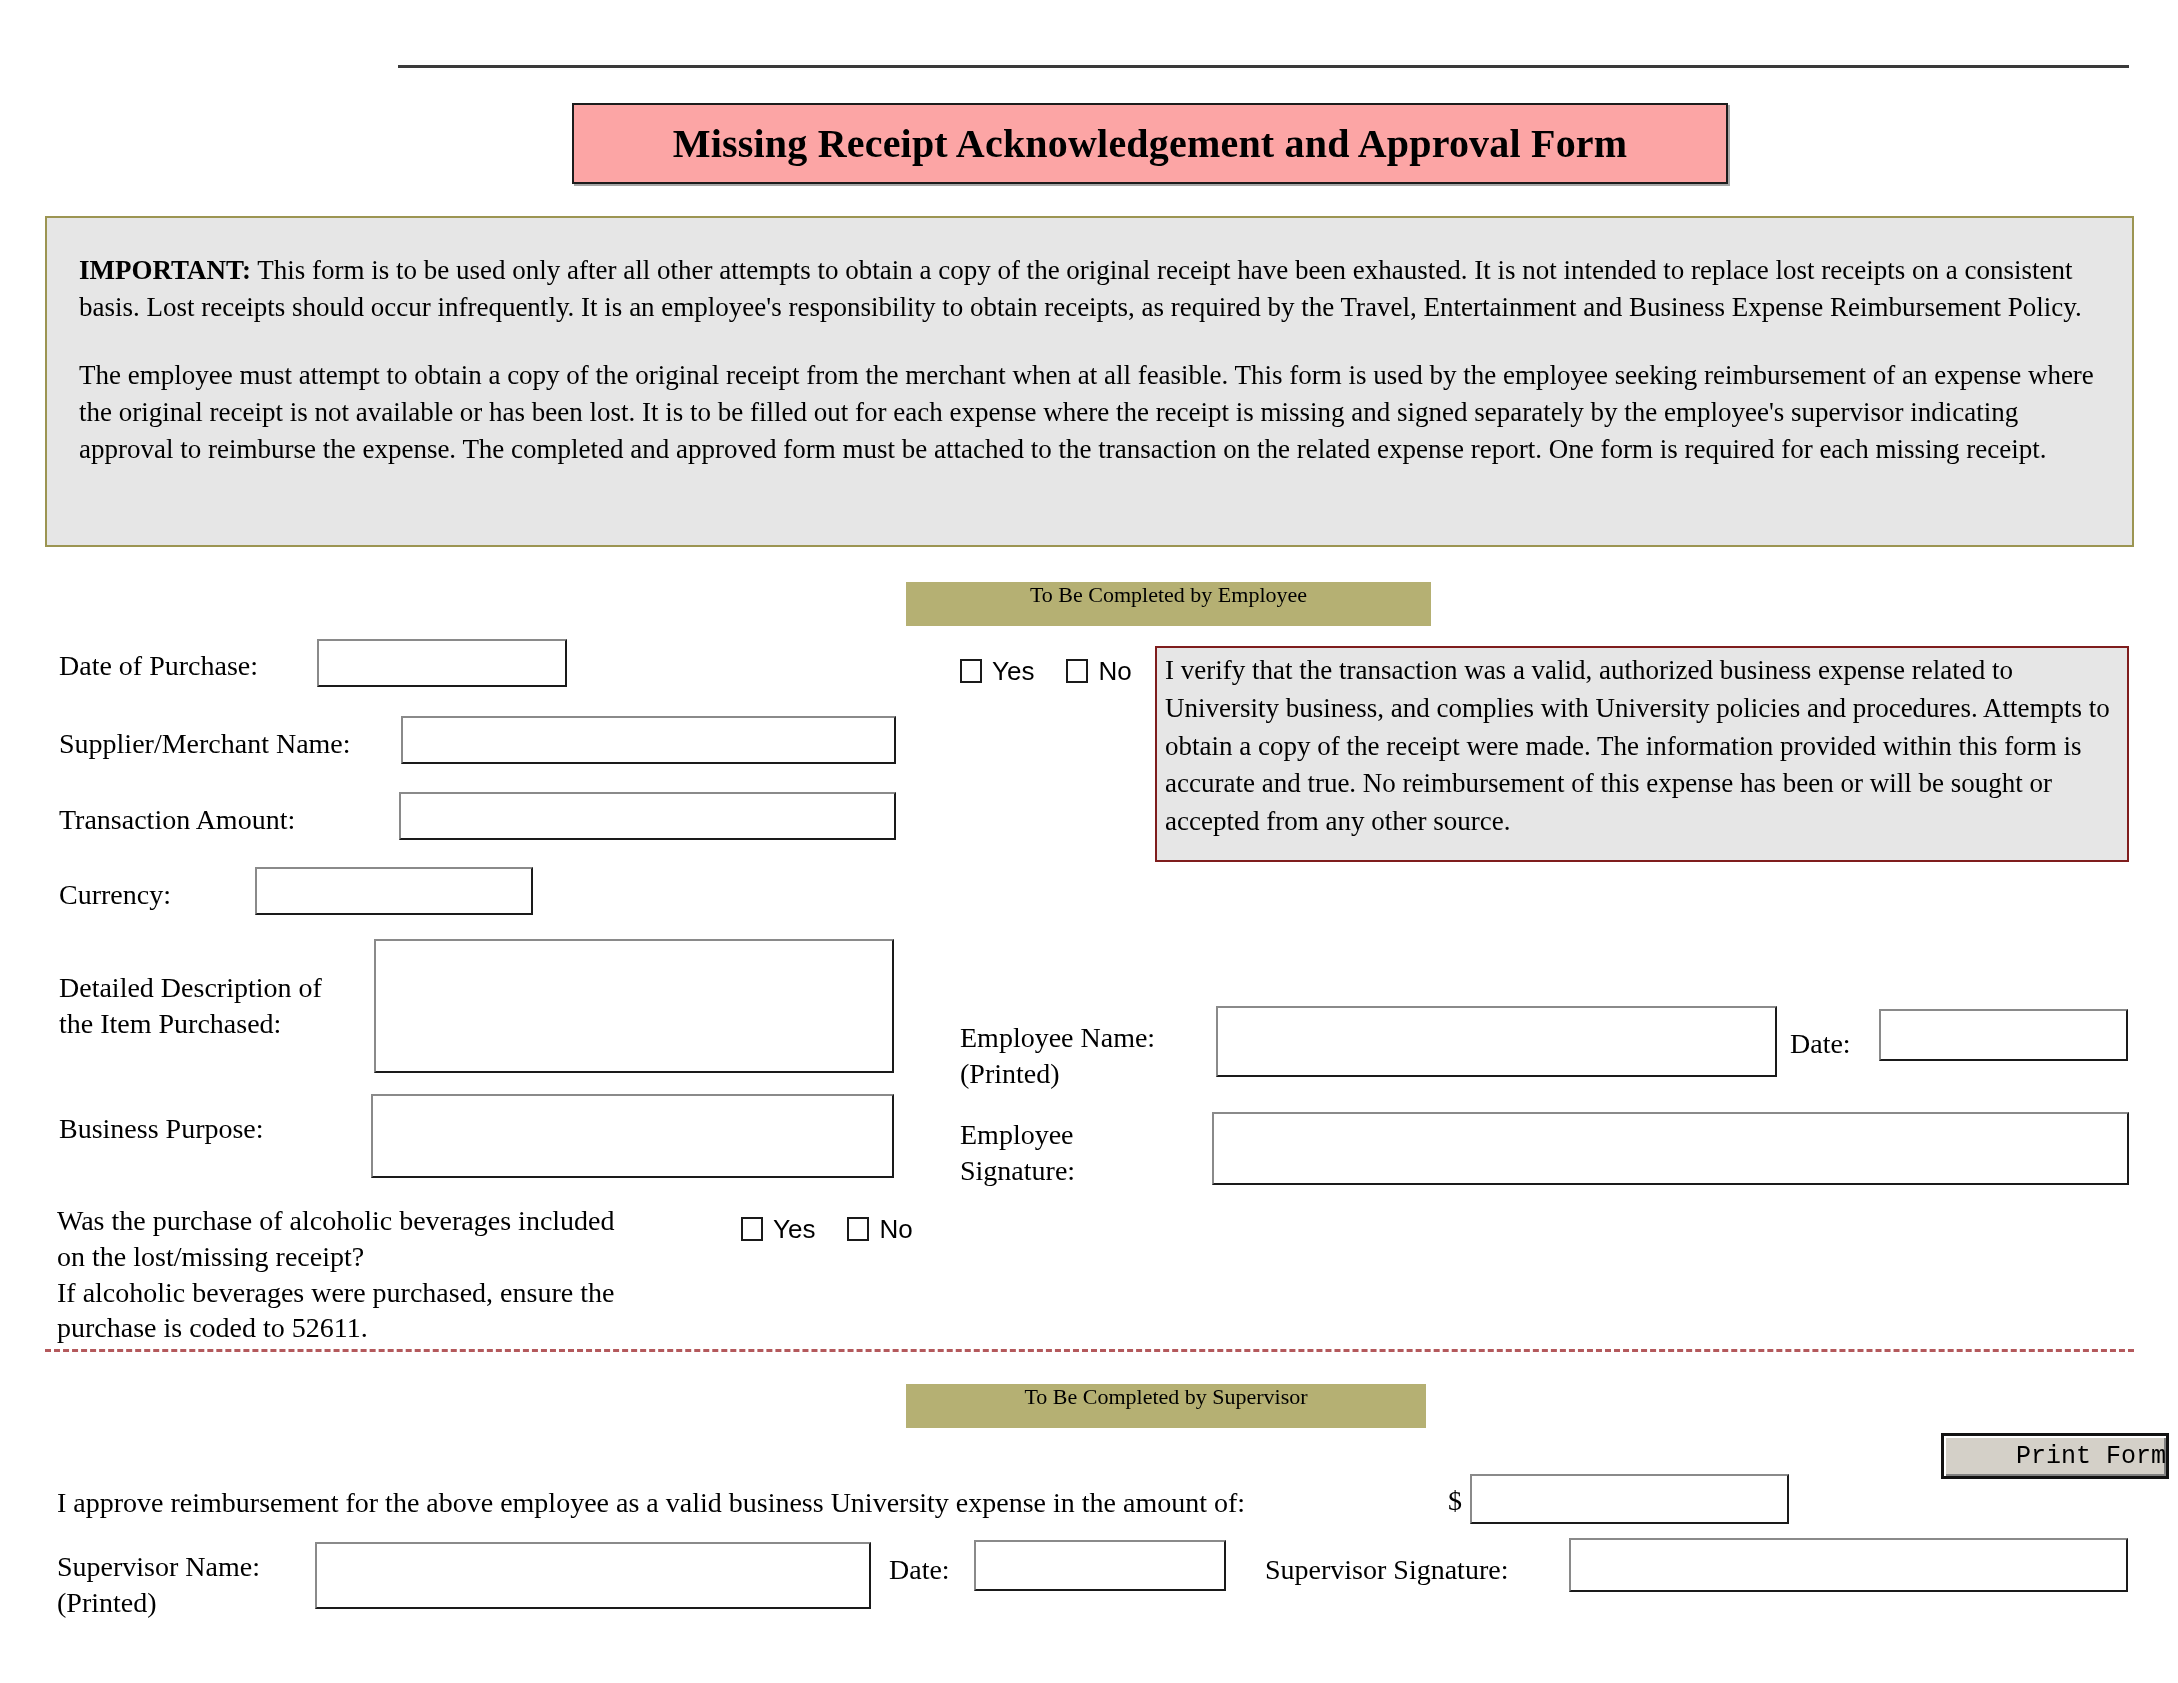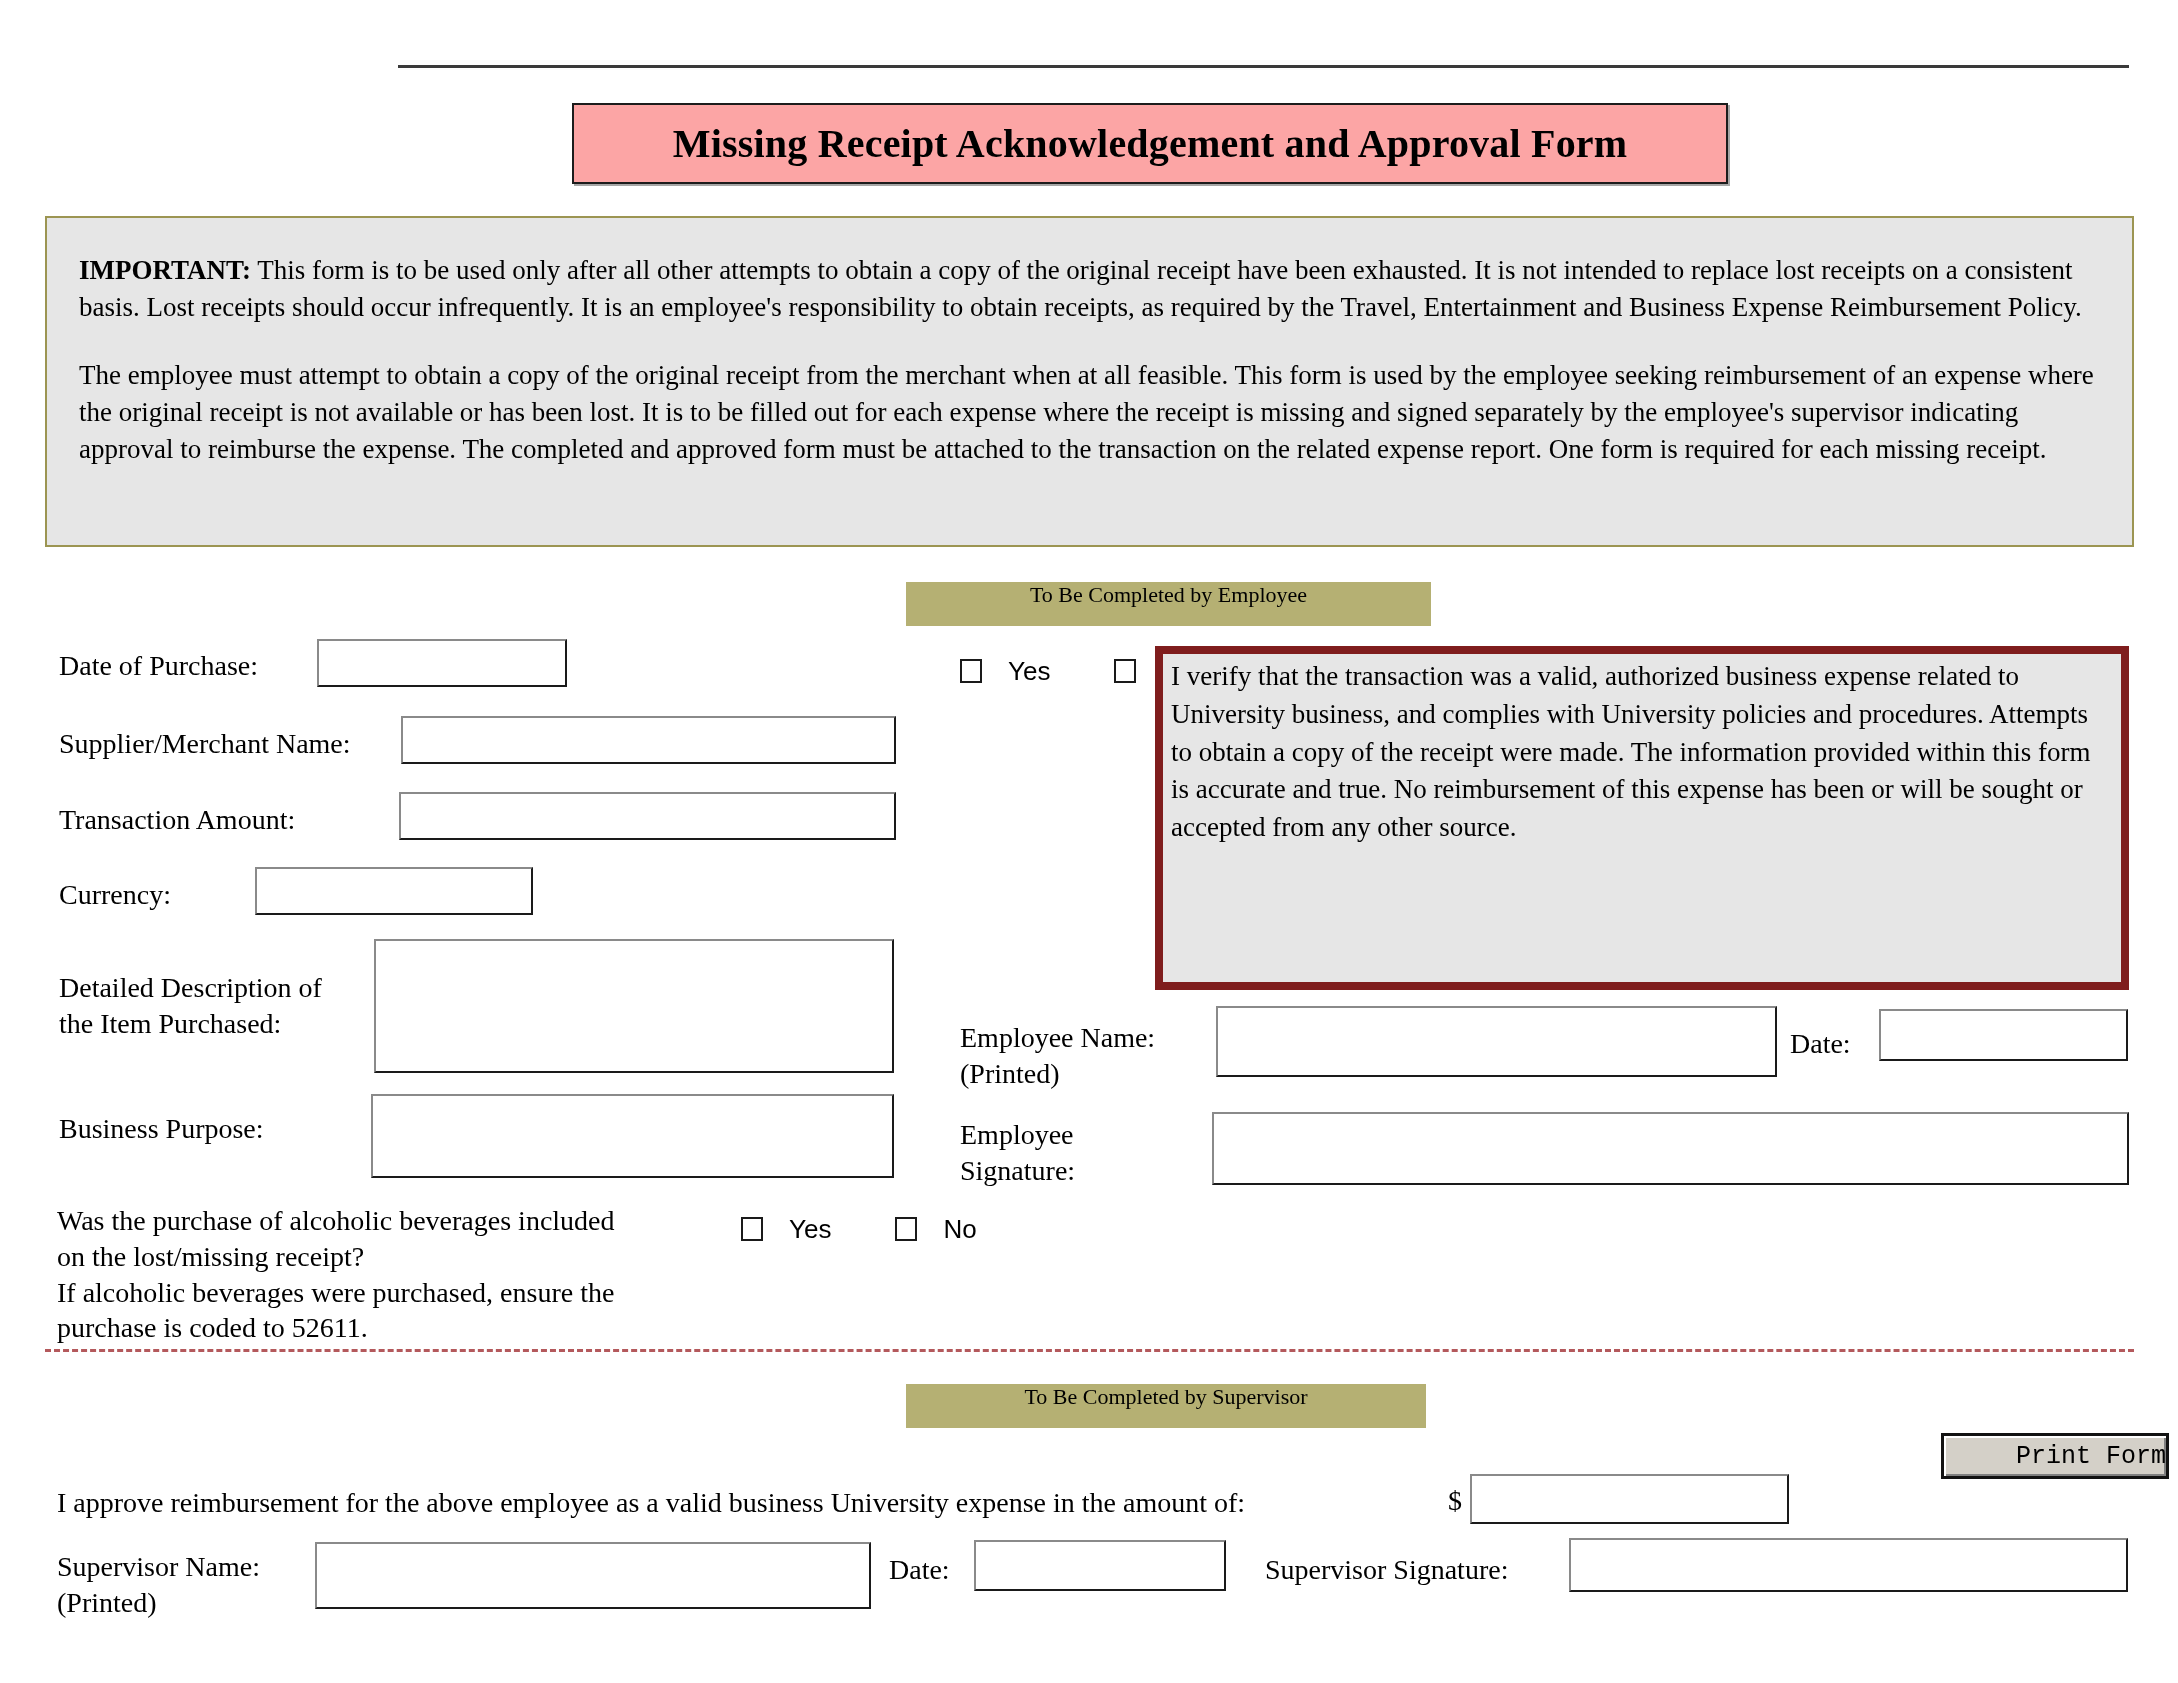--- a/index.html
+++ b/index.html
@@ -101,38 +101,38 @@
     white-space: nowrap;
   }
   .lbl.wrap { white-space: normal; }
 
   
   .verify-box {
     position: absolute;
     left: 1155px;
     top: 646px;
     width: 974px;
-    height: 344px;
+    height: 216px;
     background: #e6e6e6;
-    border: 8px solid #7f1d1d;
+    border: 2px solid #7f1d1d;
     box-sizing: border-box;
     padding: 4px 8px 4px 8px;
   }
   .verify-box p {
     margin: 0;
     font-size: 27px;
     line-height: 1.40;
   }
 
   
   .cbgroup {
     position: absolute;
     display: flex;
     align-items: center;
-    gap: 26px;
+    gap: 10px;
   }
   .cb {
     width: 22px;
     height: 24px;
     border: 2px solid #1a1a1a;
     background: #ffffff;
     box-sizing: border-box;
     display: inline-block;
   }
   .cblabel {

